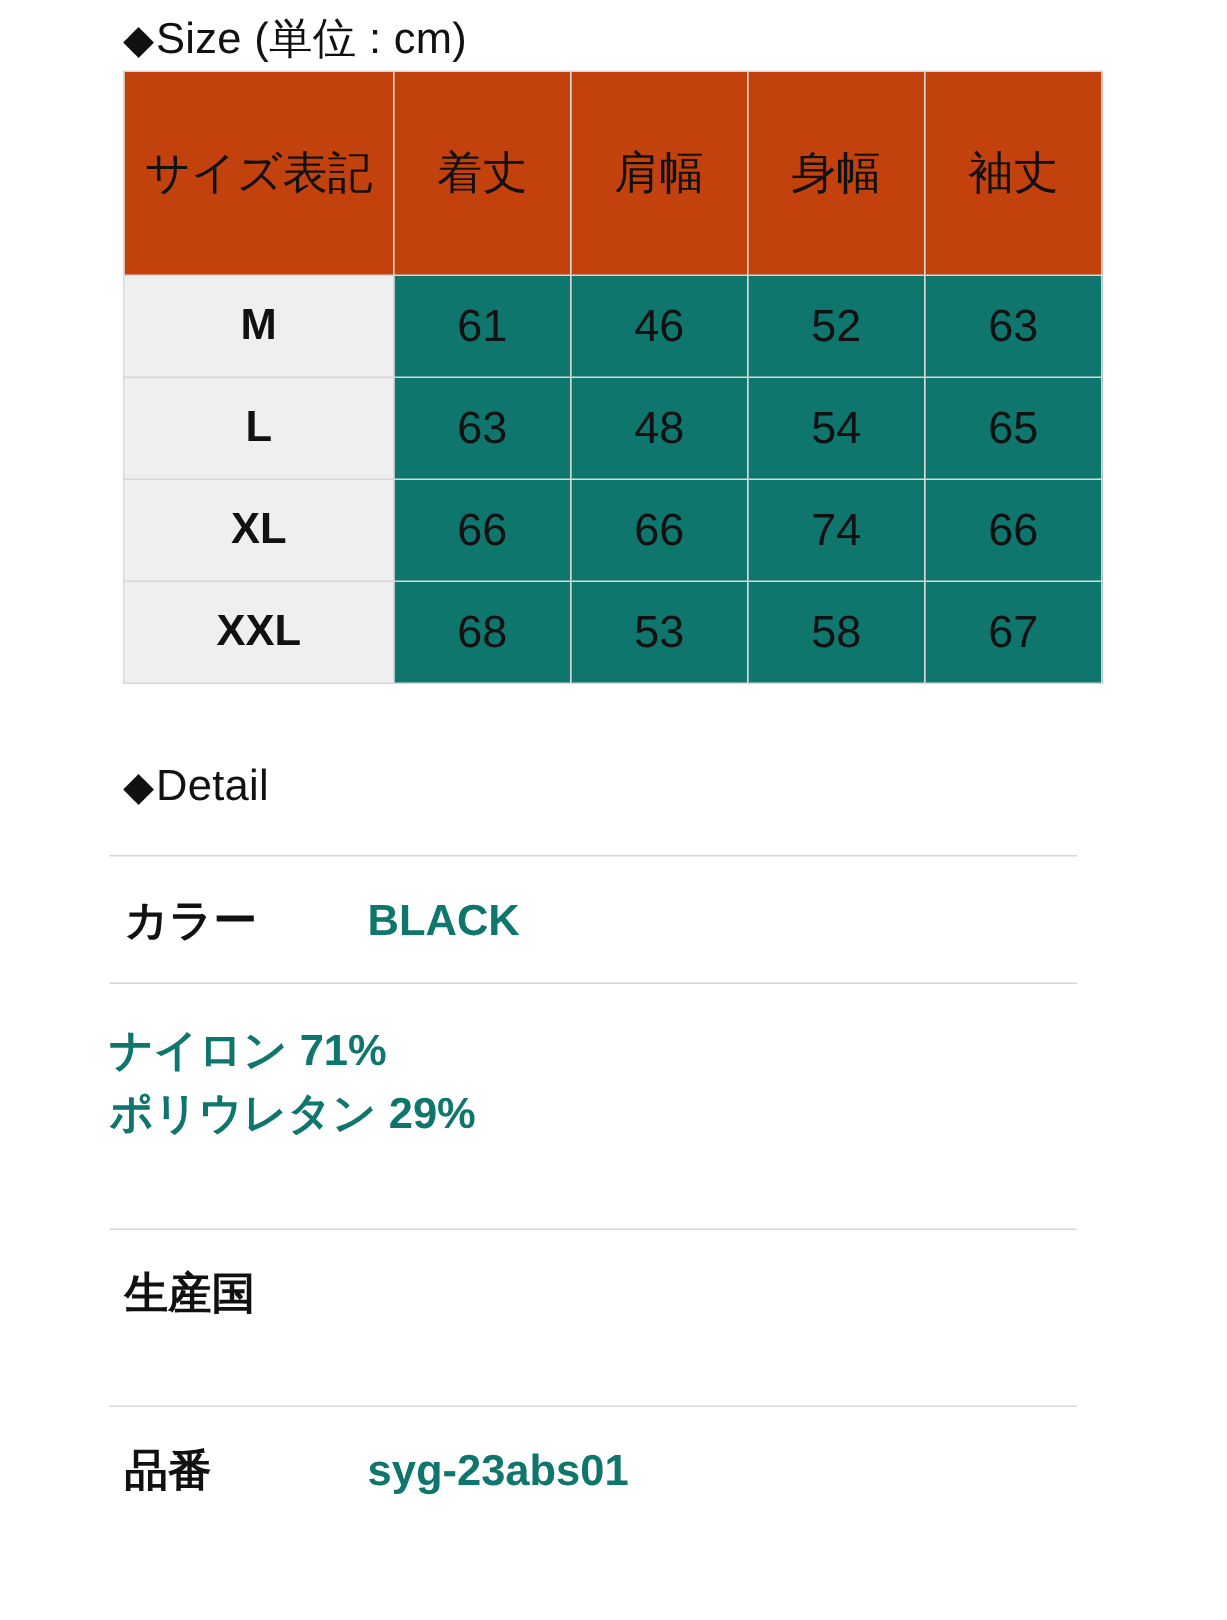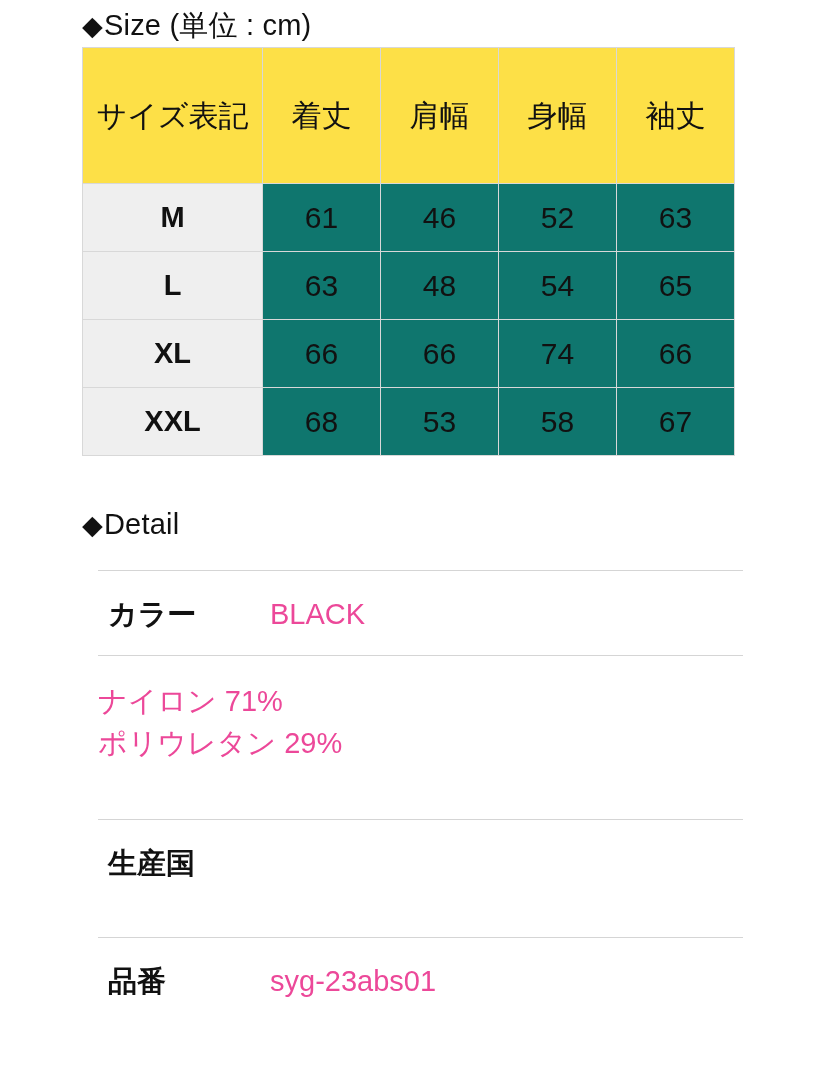--- a/index.html
+++ b/index.html
@@ -66,21 +66,21 @@
     border: 1px solid #d8d8d8;
     text-align: center;
     vertical-align: middle;
     font-size: 30px;
     font-weight: 400;
     color: #111;
     padding: 0;
   }
   table.size-table thead th {
     height: 136px;
-    background: #fde047;
+    background: #c2410c;
     font-weight: 400;
     font-size: 30px;
     line-height: 1.33;
   }
   table.size-table thead th.first-col {
     font-size: 30px;
   }
   table.size-table tbody th {
     height: 68px;
     background: #efefef;
@@ -94,21 +94,21 @@
   }
   col.c1 { width: 180px; }
   col.c2 { width: 118px; }
   col.c3 { width: 118px; }
   col.c4 { width: 118px; }
   col.c5 { width: 118px; }
 
   
   .detail-list {
     position: absolute;
-    left: 98px;
+    left: 73px;
     top: 570px;
     width: 645px;
   }
   .detail-row {
     display: flex;
     align-items: flex-start;
     border-top: 1px solid #d5d5d5;
     padding: 22px 0 20px 0;
     min-height: 70px;
   }
@@ -120,22 +120,22 @@
     flex: 0 0 172px;
     font-size: 29px;
     font-weight: bold;
     color: #111;
     line-height: 1.45;
     padding-left: 10px;
   }
   .detail-value {
     flex: 1 1 auto;
     font-size: 29px;
-    font-weight: 400;
-    color: #ec4899;
+    font-weight: 700;
+    color: #0f766e;
     line-height: 1.45;
   }
   .detail-value .line {
     display: block;
   }
   .detail-row.tall { padding: 24px 0 22px 0; }
   .detail-row.label-only .detail-value { min-height: 36px; }
   .valign-mid { align-items: center; margin-top: 33px; }
 </style>
 </head>

